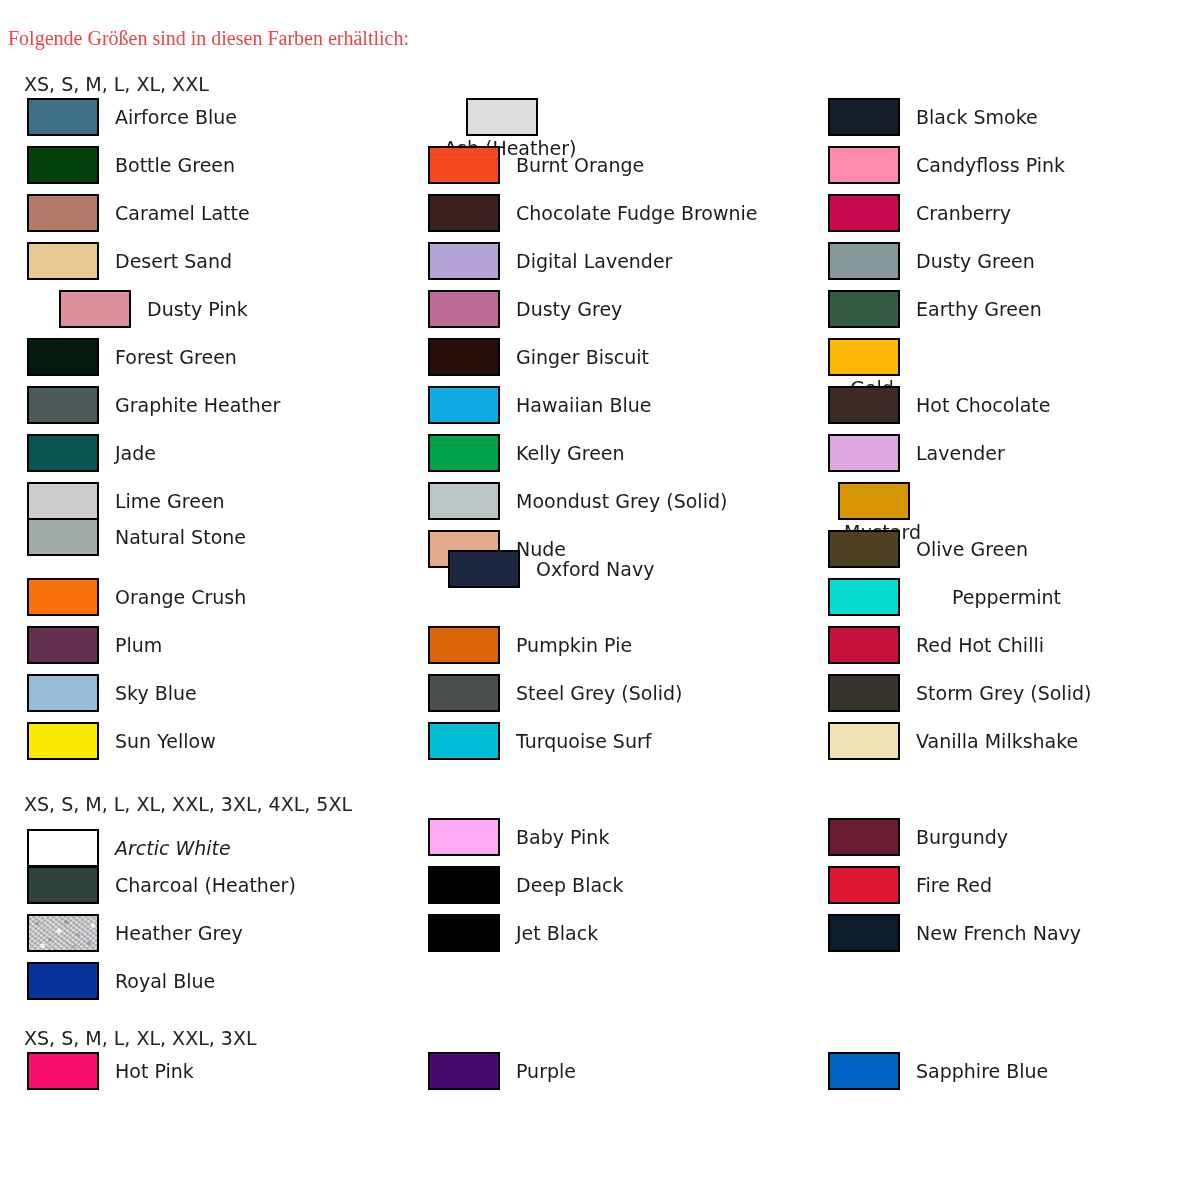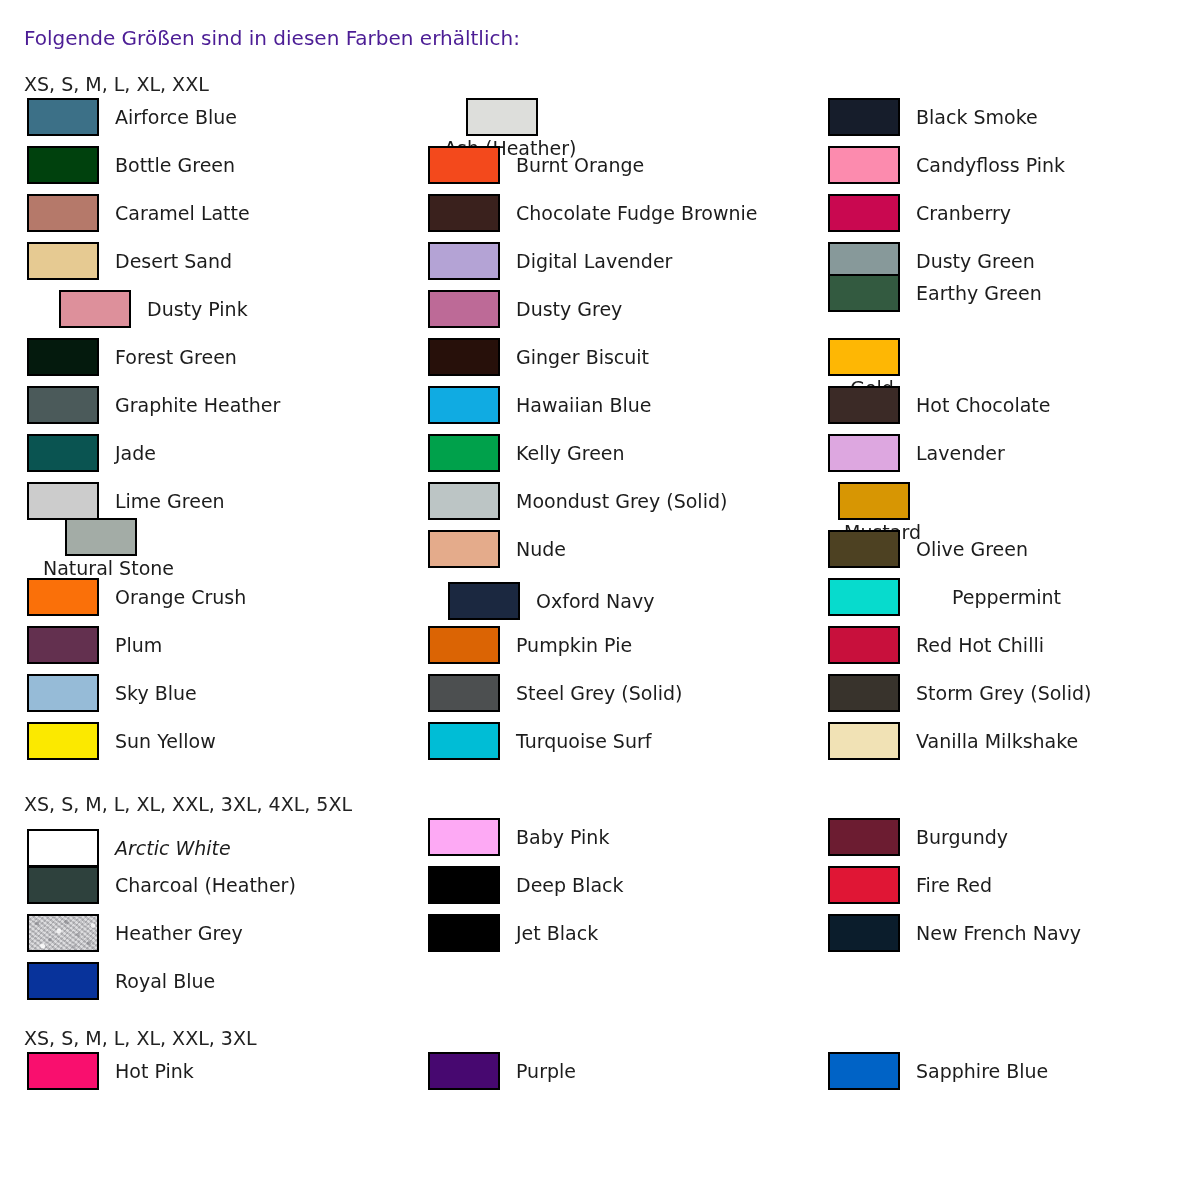--- a/index.html
+++ b/index.html
@@ -15,26 +15,27 @@
     overflow: hidden;
   }
   .page {
     position: relative;
     width: 1202px;
     height: 1200px;
     box-sizing: border-box;
   }
   .intro {
     position: absolute;
-    left: 24px;
+    left: 8px;
     top: 25px;
     font-size: 20px;
     line-height: 26px;
-    color: #4c1d95;
+    color: #ef4444;
     white-space: nowrap;
+    font-family: Liberation Serif, serif;
   }
   .group {
     position: absolute;
     left: 0;
     width: 1202px;
   }
   .group-title {
     position: absolute;
     left: 24px;
     top: 0;
@@ -133,21 +134,21 @@
               <span class="chip-label">Graphite Heather</span>
             </div>
             <div class="swatch-row" style="top: 336px;">
               <div class="chip" style="background-color: rgb(10, 84, 81);"></div>
               <span class="chip-label">Jade</span>
             </div>
             <div class="swatch-row" style="top: 384px;">
               <div class="chip"></div>
               <span class="chip-label">Lime Green</span>
             </div>
-            <div class="swatch-row" style="top: 420px; flex-direction: column;">
+            <div class="swatch-row" style="top: 420px;">
               <div class="chip" style="background-color: rgb(163, 172, 166);"></div>
               <span class="chip-label">Natural Stone</span>
             </div>
             <div class="swatch-row" style="top: 480px;">
               <div class="chip" style="background-color: rgb(250, 112, 9);"></div>
               <span class="chip-label">Orange Crush</span>
             </div>
             <div class="swatch-row" style="top: 528px;">
               <div class="chip" style="background-color: rgb(99, 48, 79);"></div>
               <span class="chip-label">Plum</span>
@@ -195,21 +196,21 @@
               <span class="chip-label">Kelly Green</span>
             </div>
             <div class="swatch-row" style="top: 384px;">
               <div class="chip" style="background-color: rgb(188, 197, 197);"></div>
               <span class="chip-label">Moondust Grey (Solid)</span>
             </div>
             <div class="swatch-row" style="top: 432px;">
               <div class="chip" style="background-color: rgb(228, 171, 139);"></div>
               <span class="chip-label">Nude</span>
             </div>
-            <div class="swatch-row" style="top: 484px; padding-left: 20px;">
+            <div class="swatch-row" style="top: 452px; padding-left: 20px;">
               <div class="chip" style="background-color: rgb(27, 40, 64);"></div>
               <span class="chip-label">Oxford Navy</span>
             </div>
             <div class="swatch-row" style="top: 528px;">
               <div class="chip" style="background-color: rgb(219, 100, 4);"></div>
               <span class="chip-label">Pumpkin Pie</span>
             </div>
             <div class="swatch-row" style="top: 576px;">
               <div class="chip" style="background-color: rgb(76, 79, 80);"></div>
               <span class="chip-label">Steel Grey (Solid)</span>
@@ -229,21 +230,21 @@
               <span class="chip-label">Candyfloss Pink</span>
             </div>
             <div class="swatch-row" style="top: 96px;">
               <div class="chip" style="background-color: rgb(201, 8, 80);"></div>
               <span class="chip-label">Cranberry</span>
             </div>
             <div class="swatch-row" style="top: 144px;">
               <div class="chip" style="background-color: rgb(135, 153, 154);"></div>
               <span class="chip-label">Dusty Green</span>
             </div>
-            <div class="swatch-row" style="top: 176px; align-items: center;">
+            <div class="swatch-row" style="top: 192px; align-items: center;">
               <div class="chip" style="background-color: rgb(51, 90, 64);"></div>
               <span class="chip-label">Earthy Green</span>
             </div>
             <div class="swatch-row" style="top: 240px; flex-direction: column;">
               <div class="chip" style="background-color: rgb(254, 183, 4);"></div>
               <span class="chip-label">Gold</span>
             </div>
             <div class="swatch-row" style="top: 288px;">
               <div class="chip" style="background-color: rgb(59, 42, 38);"></div>
               <span class="chip-label">Hot Chocolate</span>

